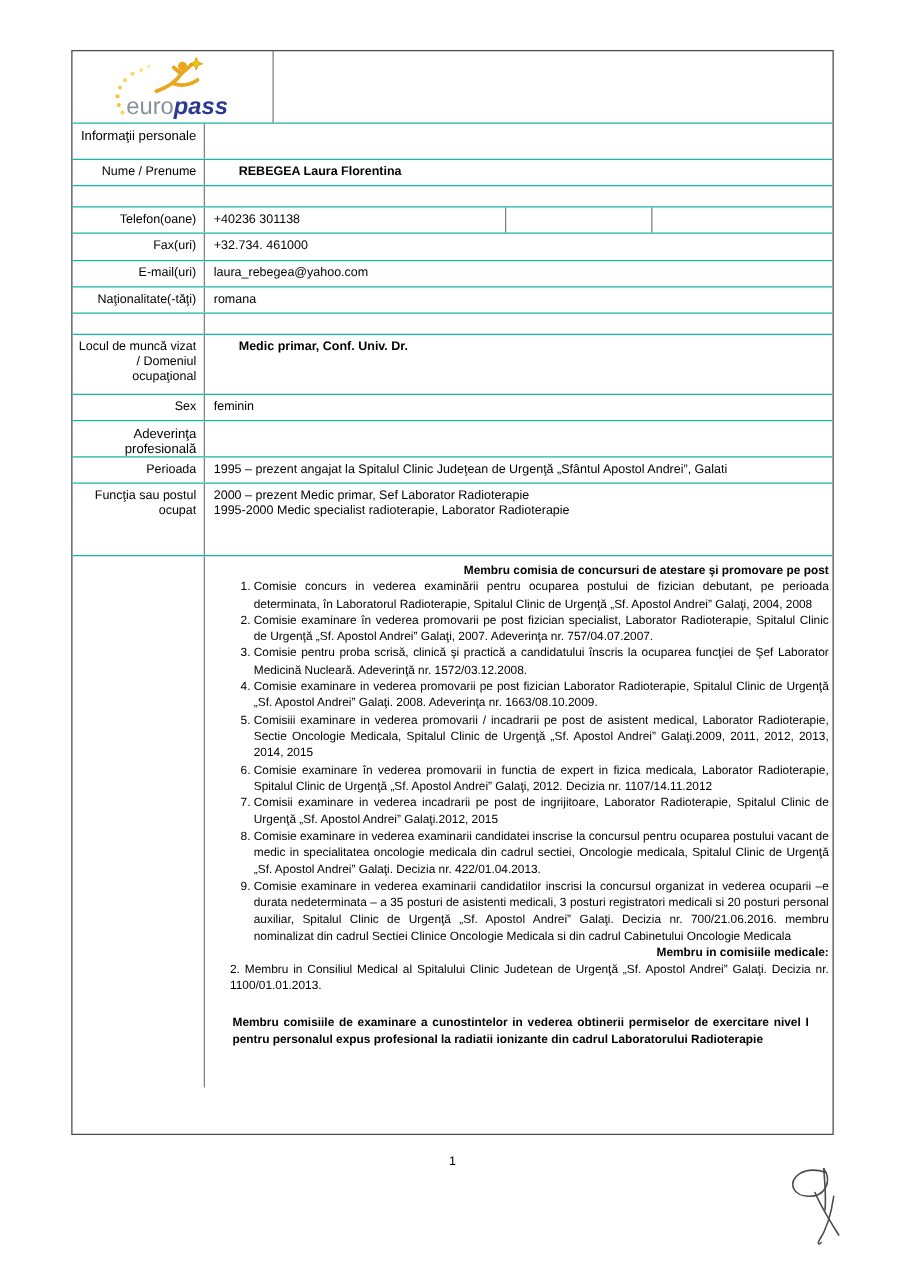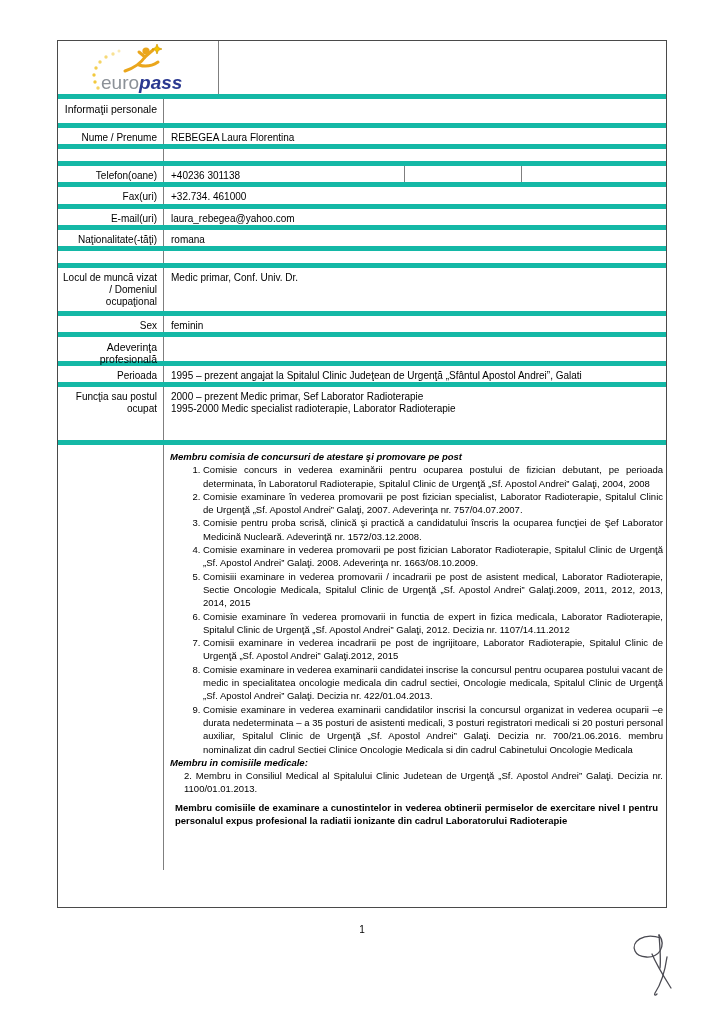--- a/index.html
+++ b/index.html
@@ -1,40 +1,40 @@
 <!DOCTYPE html>
 <html><head>
 <meta charset="utf-8">
 <style>
   html,body{margin:0;padding:0;background:#e9e9e9;}
   .page{position:relative;width:724px;height:1024px;background:#ffffff;overflow:hidden;
         font-family:"Liberation Sans",sans-serif;color:#000;}
   .cv-table{position:absolute;left:57px;top:40px;width:610px;height:868px;
             border:1px solid #4a4a4a;box-sizing:border-box;background:#fff;}
-  .row{display:flex;border-bottom:5px solid #14b8a6;box-sizing:border-box;}
+  .row{display:flex;border-bottom:1px solid #14b8a6;box-sizing:border-box;}
   .row.last{border-bottom:none;}
   .cell{box-sizing:border-box;}
   .label-cell{width:106px;border-right:1px solid #7f7f7f;text-align:right;
               padding:4px 6px 2px 2px;font-size:10px;line-height:11.5px;}
   .value-cell{flex:1;padding:4px 4px 2px 7px;font-size:10px;line-height:12px;}
-  .bold{font-weight:normal;}
+  .bold{font-weight:bold;margin-left:20px;}
   .title-label{font-size:11px;font-weight:bold;line-height:13px;padding-top:6px;}
   .section-label{font-size:10.5px;font-weight:normal;line-height:12px;}
   .logo-cell{width:161px;border-right:1px solid #7f7f7f;display:flex;
              align-items:center;justify-content:center;}
   .logo-rest{flex:1;}
   .phone-cell1{width:241px;border-right:1px solid #7f7f7f;padding:4px 4px 2px 7px;font-size:10px;}
   .phone-cell2{width:117px;border-right:1px solid #7f7f7f;}
   .phone-cell3{flex:1;}
   .content-cell{flex:1;padding:5px 3px 0 6px;font-size:9.5px;line-height:13.3px;}
-  .content-cell .heading{font-weight:bold;text-align:left;font-style:italic;}
+  .content-cell .heading{font-weight:bold;text-align:right;}
   .content-cell ol{margin:0;padding-left:33px;}
   .content-cell ol li{text-align:justify;}
   .content-cell .med-item{margin:0 0 0 14px;text-align:justify;}
-  .content-cell .closing{margin:5px;font-weight:bold;text-align:justify;}
+  .content-cell .closing{margin:16px;font-weight:bold;text-align:justify;}
   .page-number{position:absolute;left:0;top:924px;width:724px;text-align:center;
                font-size:10px;}
   .signature{position:absolute;left:625px;top:930px;}
 </style>
 </head>
 <body>
 
 <div class="page">
 
   <div class="cv-table">

